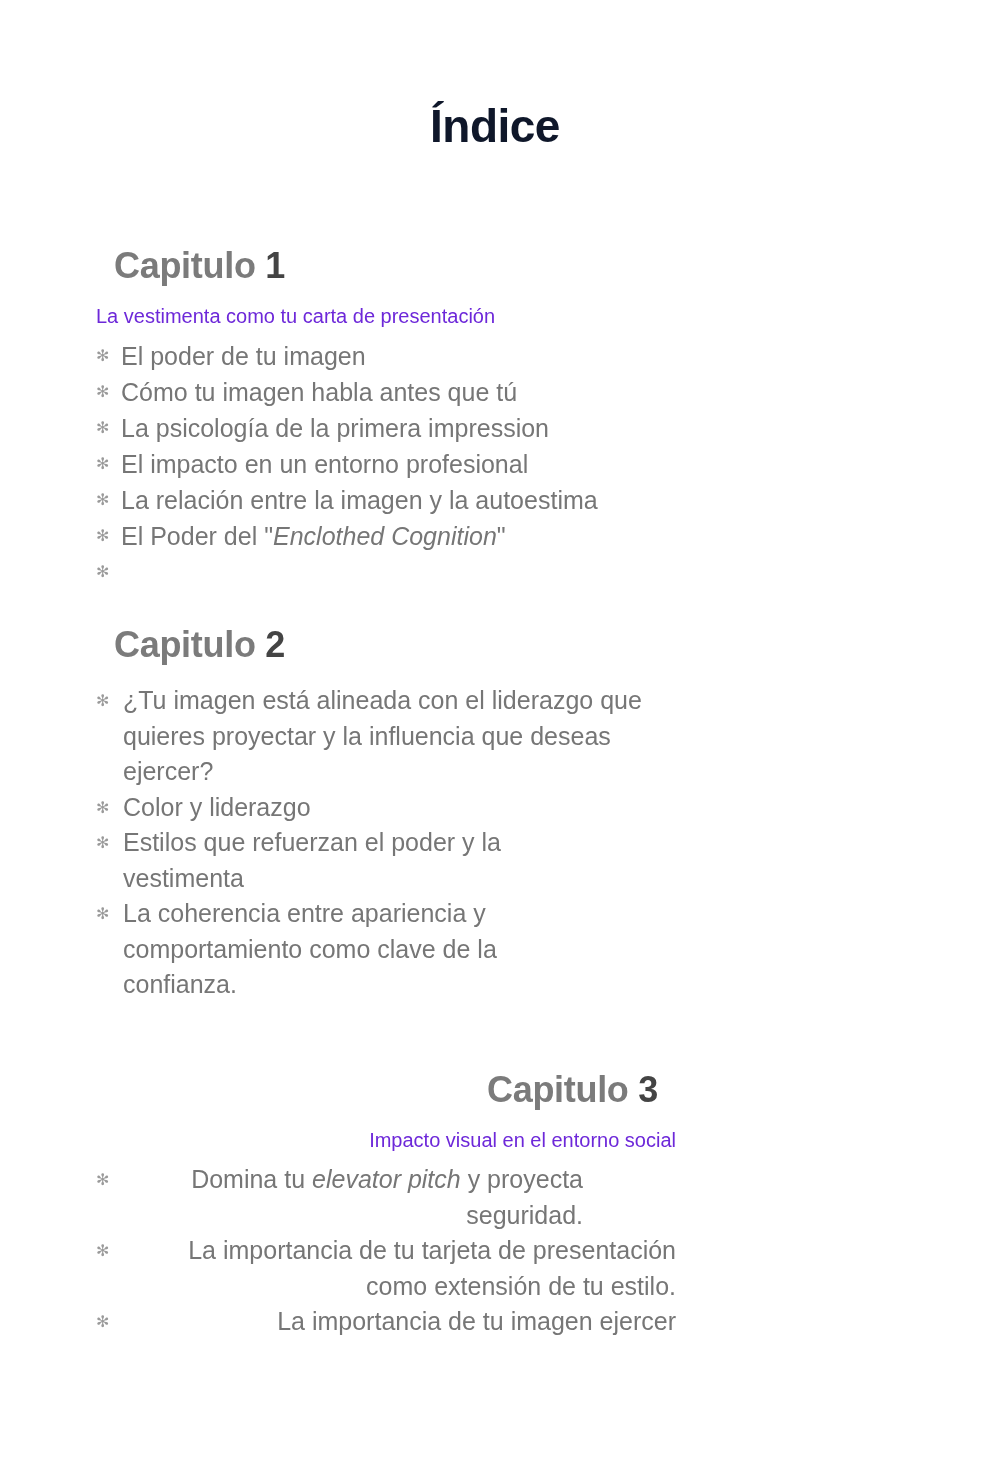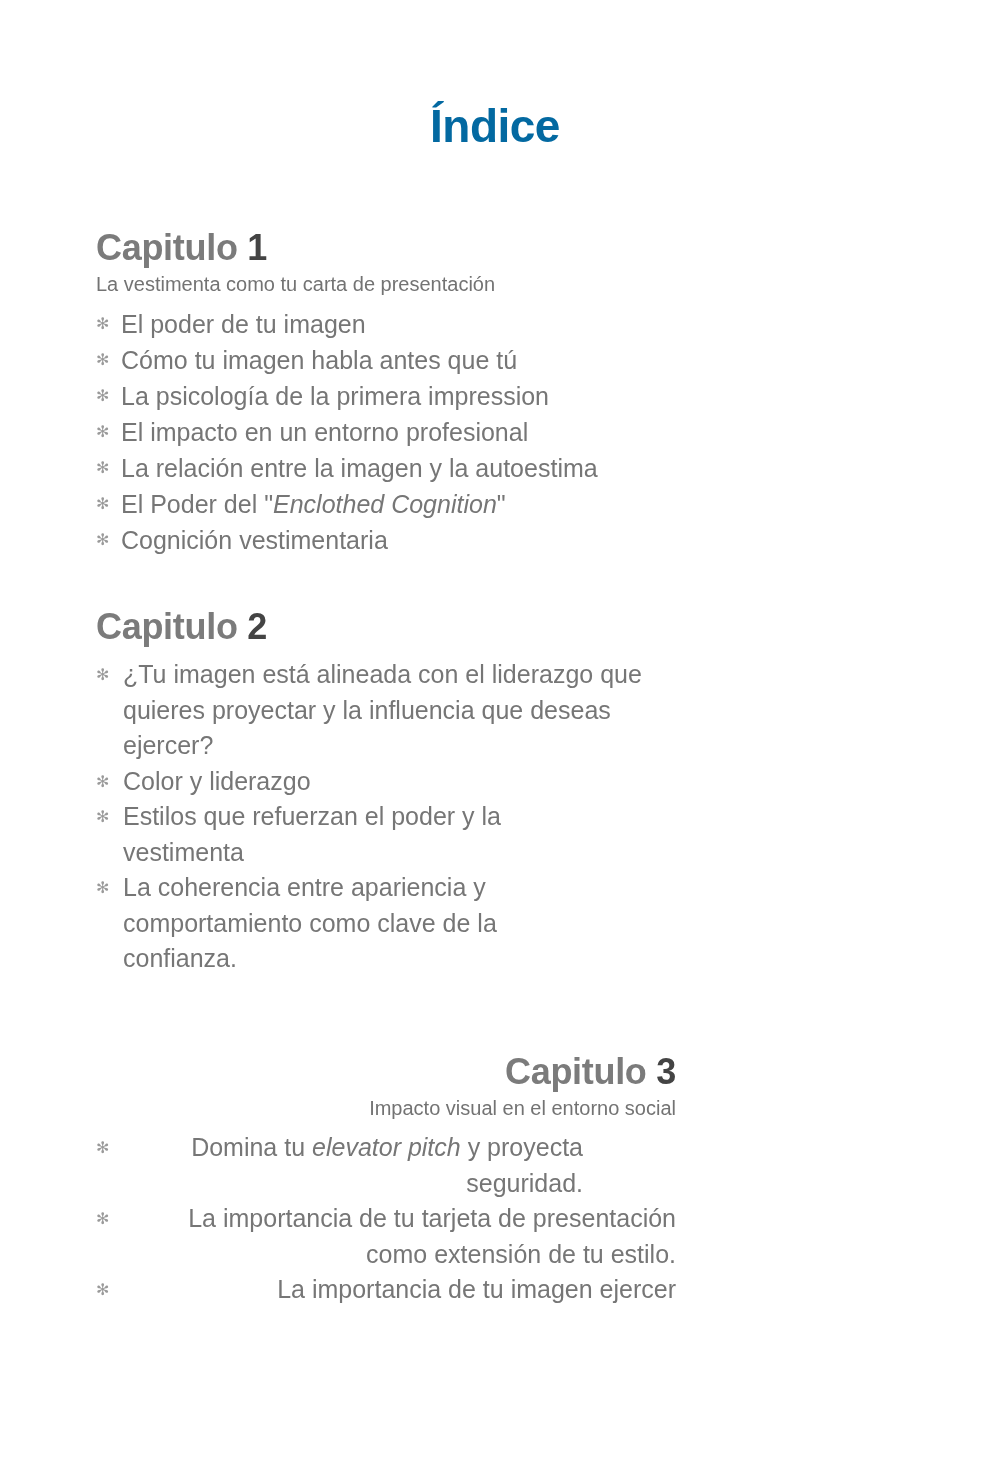--- a/index.html
+++ b/index.html
@@ -2,31 +2,31 @@
 <html><head>
   <meta charset="utf-8">
   <style>
     html, body { margin: 0; padding: 0; background: #ffffff; }
     body {
       width: 990px; height: 1484px; position: relative; overflow: hidden;
       font-family: "Liberation Sans", sans-serif;
     }
     .page-title {
       position: absolute; top: 98px; left: 0; width: 990px;
-      text-align: center; font-size: 46px; font-weight: bold; color: #0369a1;
+      text-align: center; font-size: 46px; font-weight: bold; color: #0f172a;
       margin: 0; line-height: 56px; letter-spacing: -0.5px;
     }
     .chapter { position: absolute; left: 96px; width: 620px; }
     .ch-heading {
-      margin: 0; font-size: 36px; font-weight: bold; line-height: 40px;
+      margin: 18px; font-size: 36px; font-weight: bold; line-height: 40px;
       color: #7b7b7b; letter-spacing: -0.3px;
     }
     .ch-heading .num { color: #444444; }
     .ch-subtitle {
-      margin: 4px 0 0 0; font-size: 20px; line-height: 24px; color: #737373;
+      margin: 4px 0 0 0; font-size: 20px; line-height: 24px; color: #6d28d9;
     }
     ul.items { list-style: none; margin: 10px 0 0 0; padding: 0; }
     ul.items li {
       position: relative; padding-left: 25px;
       font-size: 25px; line-height: 36px; color: #767676;
     }
     ul.items.ch2 li, ul.items.ch3 li { padding-left: 27px; line-height: 35.5px; }
     ul.items li .bullet {
       position: absolute; left: 0; top: 0; font-size: 16px; color: #9a9a9a;
     }
@@ -43,21 +43,21 @@
     <span class="num">1</span>
   </h2>
   <p class="ch-subtitle">La vestimenta como tu carta de presentación</p>
   <ul class="items ch1">
     <li><span class="bullet">✻</span><span>El poder de tu imagen</span></li>
     <li><span class="bullet">✻</span><span>Cómo tu imagen habla antes que tú</span></li>
     <li><span class="bullet">✻</span><span>La psicología de la primera impression</span></li>
     <li><span class="bullet">✻</span><span>El impacto en un entorno profesional</span></li>
     <li><span class="bullet">✻</span><span>La relación entre la imagen y la autoestima</span></li>
     <li><span class="bullet">✻</span><span>El Poder del "</span><em>Enclothed Cognition</em><span>"</span></li>
-    <li><span class="bullet">✻</span><span>Cognición vestimentaria</span></li>
+    <li><span class="bullet">✻</span></li>
   </ul>
 </section>
 
 <section class="chapter" style="top:607px; width:600px;">
   <h2 class="ch-heading">
     <span>Capitulo</span>
     <span class="num">2</span>
   </h2>
   <ul class="items ch2">
     <li><span class="bullet">✻</span><span>¿Tu imagen está alineada con el liderazgo que quieres proyectar y la influencia que deseas ejercer?</span></li>

